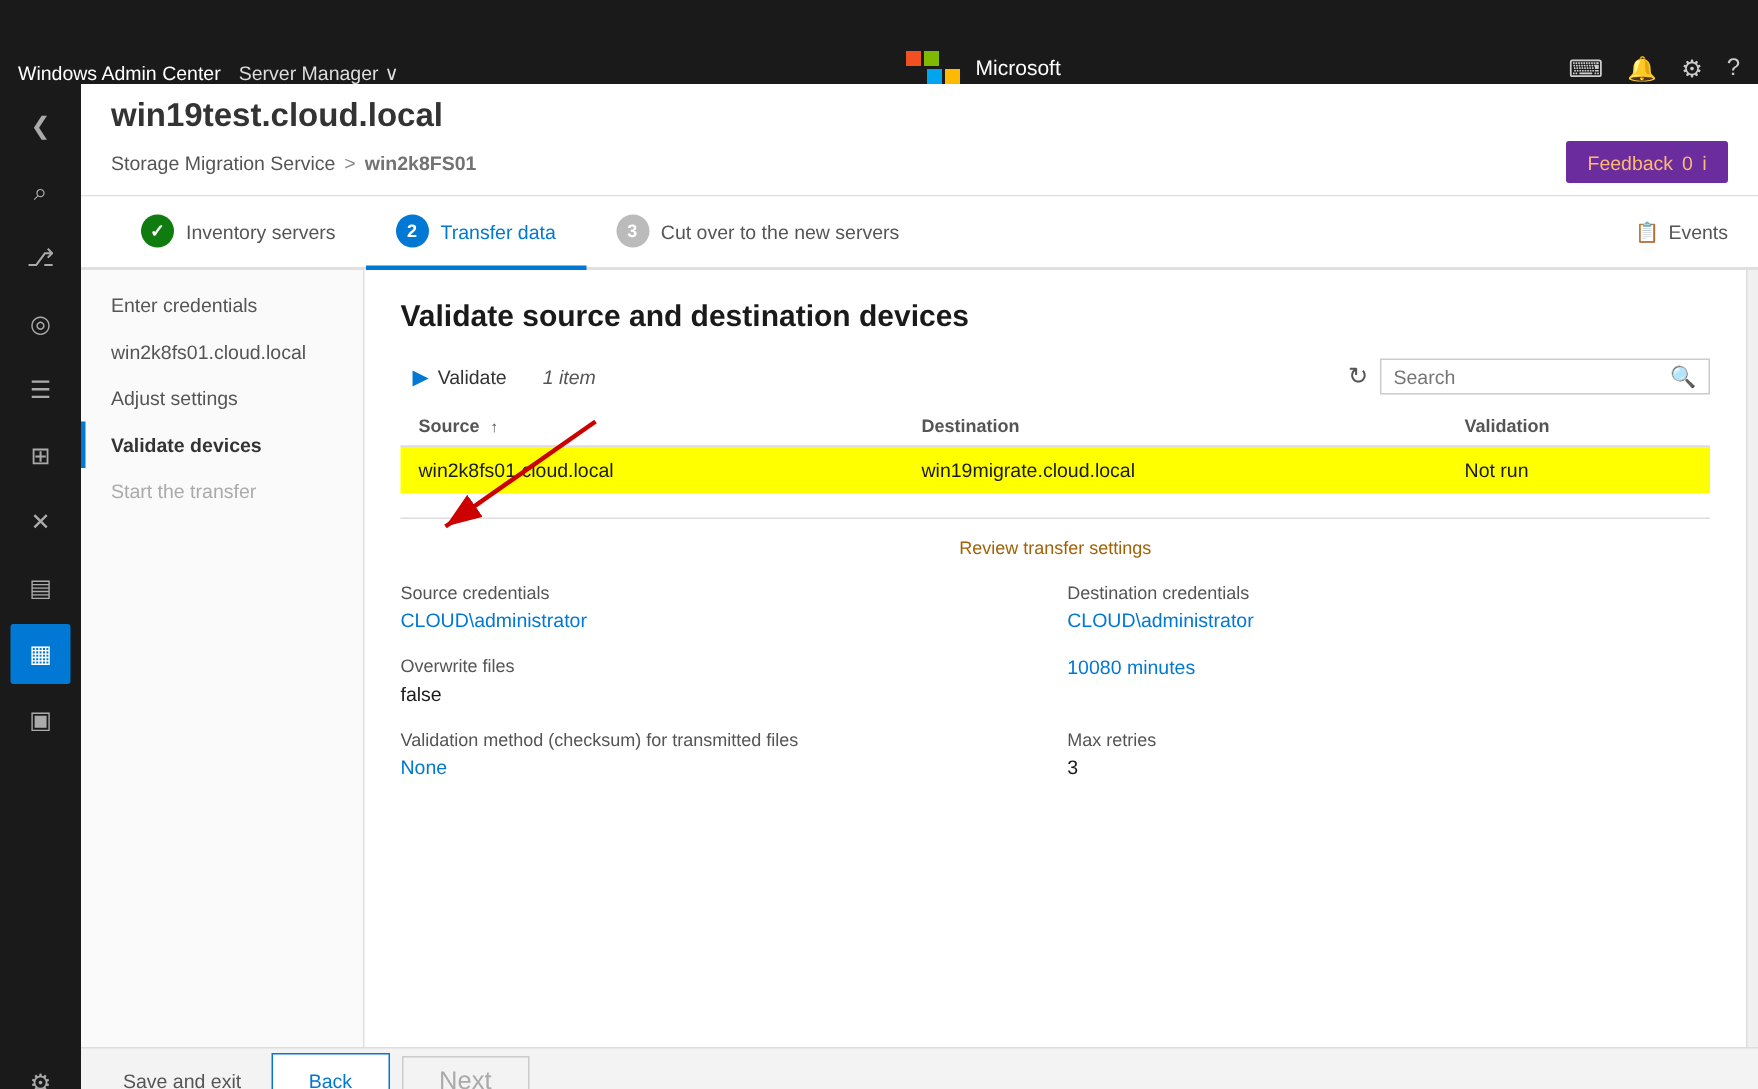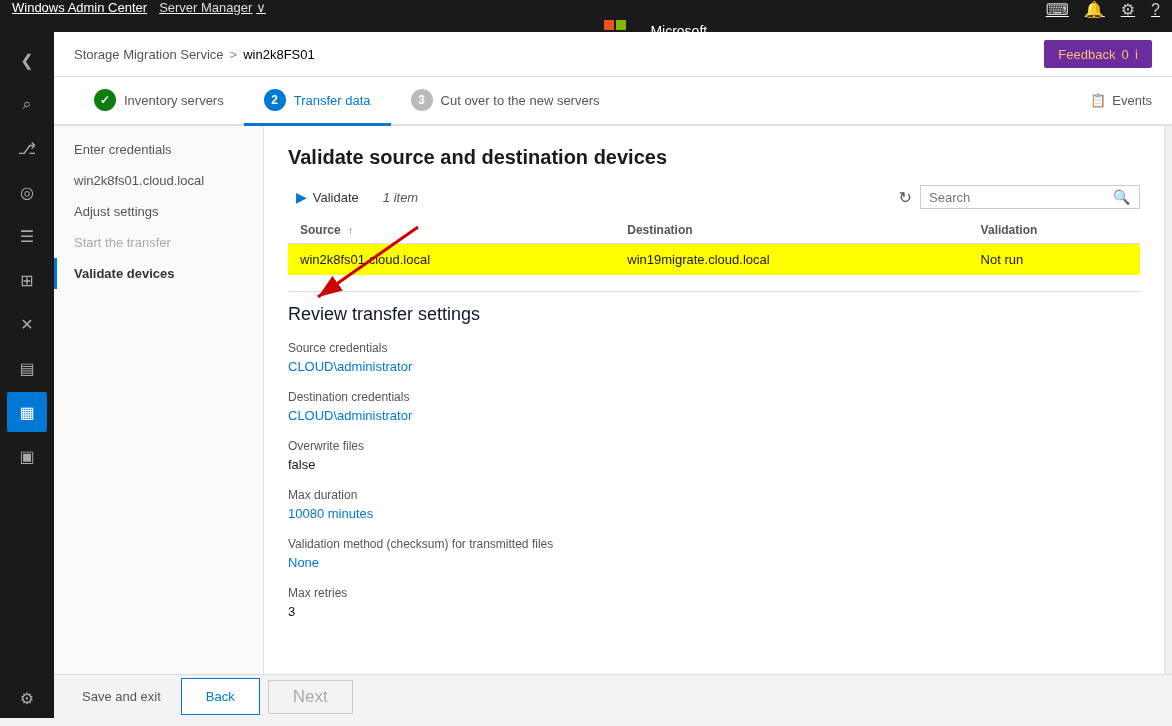--- a/index.html
+++ b/index.html
@@ -1,26 +1,25 @@
 <!DOCTYPE html>
 <html><head>
   <meta charset="utf-8">
   <style>
     * { box-sizing: border-box; margin: 0; padding: 0; }
     body { font-family: 'Segoe UI', Arial, sans-serif; font-size: 13px; background: #f3f3f3; width: 1172px; height: 726px; overflow: hidden; }
 
     
     .topbar {
       background: #1a1a1a;
-      height: 32px;
+      height: 56px;
       display: flex;
-      align-items: flex-start;
+      align-items: flex-end;
       padding: 0 12px;
       color: #fff;
-      text-decoration: underline;
     }
     .topbar-left { display: flex; align-items: center; gap: 12px; }
     .topbar-app-name { font-size: 13px; color: #fff; font-weight: 400; }
     .topbar-tool { font-size: 13px; color: #ddd; display: flex; align-items: center; gap: 4px; cursor: pointer; }
     .topbar-center { flex: 1; display: flex; justify-content: center; align-items: center; margin-top: 20px; }
     .ms-logo { display: flex; gap: 2px; }
     .ms-logo-sq { width: 10px; height: 10px; }
     .topbar-brand { font-size: 14px; color: #fff; font-weight: 300; margin-left: 6px; }
     .topbar-right { display: flex; align-items: center; gap: 16px; }
     .topbar-icon { color: #ccc; font-size: 16px; cursor: pointer; }
@@ -52,21 +51,21 @@
     
     .breadcrumb-bar {
       background: #fff;
       padding: 8px 20px 0 20px;
       border-bottom: 1px solid #e0e0e0;
     }
     .host-title { font-size: 22px; font-weight: 600; color: #333; margin-bottom: 4px; }
     .breadcrumb-row { display: flex; align-items: center; justify-content: space-between; padding-bottom: 8px; }
     .breadcrumb { display: flex; align-items: center; gap: 6px; font-size: 13px; color: #555; }
     .breadcrumb-sep { color: #888; }
-    .breadcrumb-current { color: #000000; font-weight: 400; }
+    .breadcrumb-current { color: #737373; font-weight: 700; }
     .feedback-btn {
       background: #6b2d9e;
       color: #fdba74;
       border: none;
       padding: 5px 14px;
       font-size: 13px;
       cursor: pointer;
       border-radius: 2px;
       display: flex; align-items: center; gap: 6px;
     }
@@ -99,21 +98,21 @@
     .tab-num.done { background: #107c10; color: #fff; }
     .tab-num.active { background: #0078d4; color: #fff; }
     .tab-num.inactive { background: #bbb; color: #fff; }
     .tab-events { display: flex; align-items: center; gap: 6px; color: #555; font-size: 13px; cursor: pointer; }
 
     
     .inner-layout { display: flex; flex: 1; overflow: hidden; }
 
     
     .left-nav {
-      width: 210px;
+      width: 189px;
       background: #fafafa;
       border-right: 1px solid #e0e0e0;
       padding-top: 8px;
     }
     .left-nav-item {
       padding: 8px 16px 8px 20px;
       font-size: 13px;
       color: #555;
       cursor: pointer;
     }
@@ -172,26 +171,26 @@
     }
     .row-highlight td { background: #ffff00; }
 
     
     .review-section {
       border-top: 1px solid #ddd;
       margin-top: 16px;
       padding-top: 12px;
     }
     .review-title {
-      text-align: left;
-      font-size: 18px;
-      color: #0f172a;
+      text-align: center;
+      font-size: 12px;
+      color: #a16207;
       margin-bottom: 16px;
     }
-    .review-grid { display: grid; grid-template-columns: 1fr; gap: 16px; }
+    .review-grid { display: grid; grid-template-columns: 1fr 1fr; gap: 16px; }
     .review-item label { font-size: 12px; color: #555; display: block; margin-bottom: 4px; }
     .review-item .value { font-size: 13px; color: #0078d4; font-weight: 500; }
     .review-item .value.black { color: #1a1a1a; }
 
     
     .bottom-bar {
       height: 44px;
       background: #f3f3f3;
       border-top: 1px solid #ddd;
       display: flex;
@@ -262,20 +261,21 @@
     <div class="sidebar-icon-btn">✕</div>
     <div class="sidebar-icon-btn">▤</div>
     <div class="sidebar-icon-btn active">▦</div>
     <div class="sidebar-icon-btn">▣</div>
     <div class="sidebar-icon-btn sidebar-icon-bottom">⚙</div>
   </div>
 
   <div class="content-area">
 
     <div class="breadcrumb-bar">
+      <div class="host-title">win19test.cloud.local</div>
       <div class="breadcrumb-row">
         <div class="breadcrumb">
           <span>Storage Migration Service</span>
           <span class="breadcrumb-sep">&gt;</span>
           <span class="breadcrumb-current">win2k8FS01</span>
         </div>
         <button class="feedback-btn">
           <span>Feedback</span>
           <span>0</span>
           <span>ℹ</span>
@@ -303,22 +303,22 @@
         <span>Events</span>
       </div>
     </div>
 
     <div class="inner-layout">
 
       <div class="left-nav">
         <div class="left-nav-item">Enter credentials</div>
         <div class="left-nav-item">win2k8fs01.cloud.local</div>
         <div class="left-nav-item">Adjust settings</div>
+        <div class="left-nav-item active">Validate devices</div>
         <div class="left-nav-item disabled">Start the transfer</div>
-        <div class="left-nav-item active">Validate devices</div>
       </div>
 
       <div class="main-panel">
 
         <div class="panel-title">Validate source and destination devices</div>
 
         <div class="toolbar-row">
           <div class="toolbar-left">
             <button class="validate-btn">
               <span class="play-icon">▶</span>
@@ -372,21 +372,20 @@
             </div>
             <div class="review-item">
               <label>Destination credentials</label>
               <div class="value">CLOUD\administrator</div>
             </div>
             <div class="review-item">
               <label>Overwrite files</label>
               <div class="value black">false</div>
             </div>
             <div class="review-item">
-              <label>Max duration</label>
               <div class="value">10080 minutes</div>
             </div>
             <div class="review-item">
               <label>Validation method (checksum) for transmitted files</label>
               <div class="value">None</div>
             </div>
             <div class="review-item">
               <label>Max retries</label>
               <div class="value black">3</div>
             </div>

